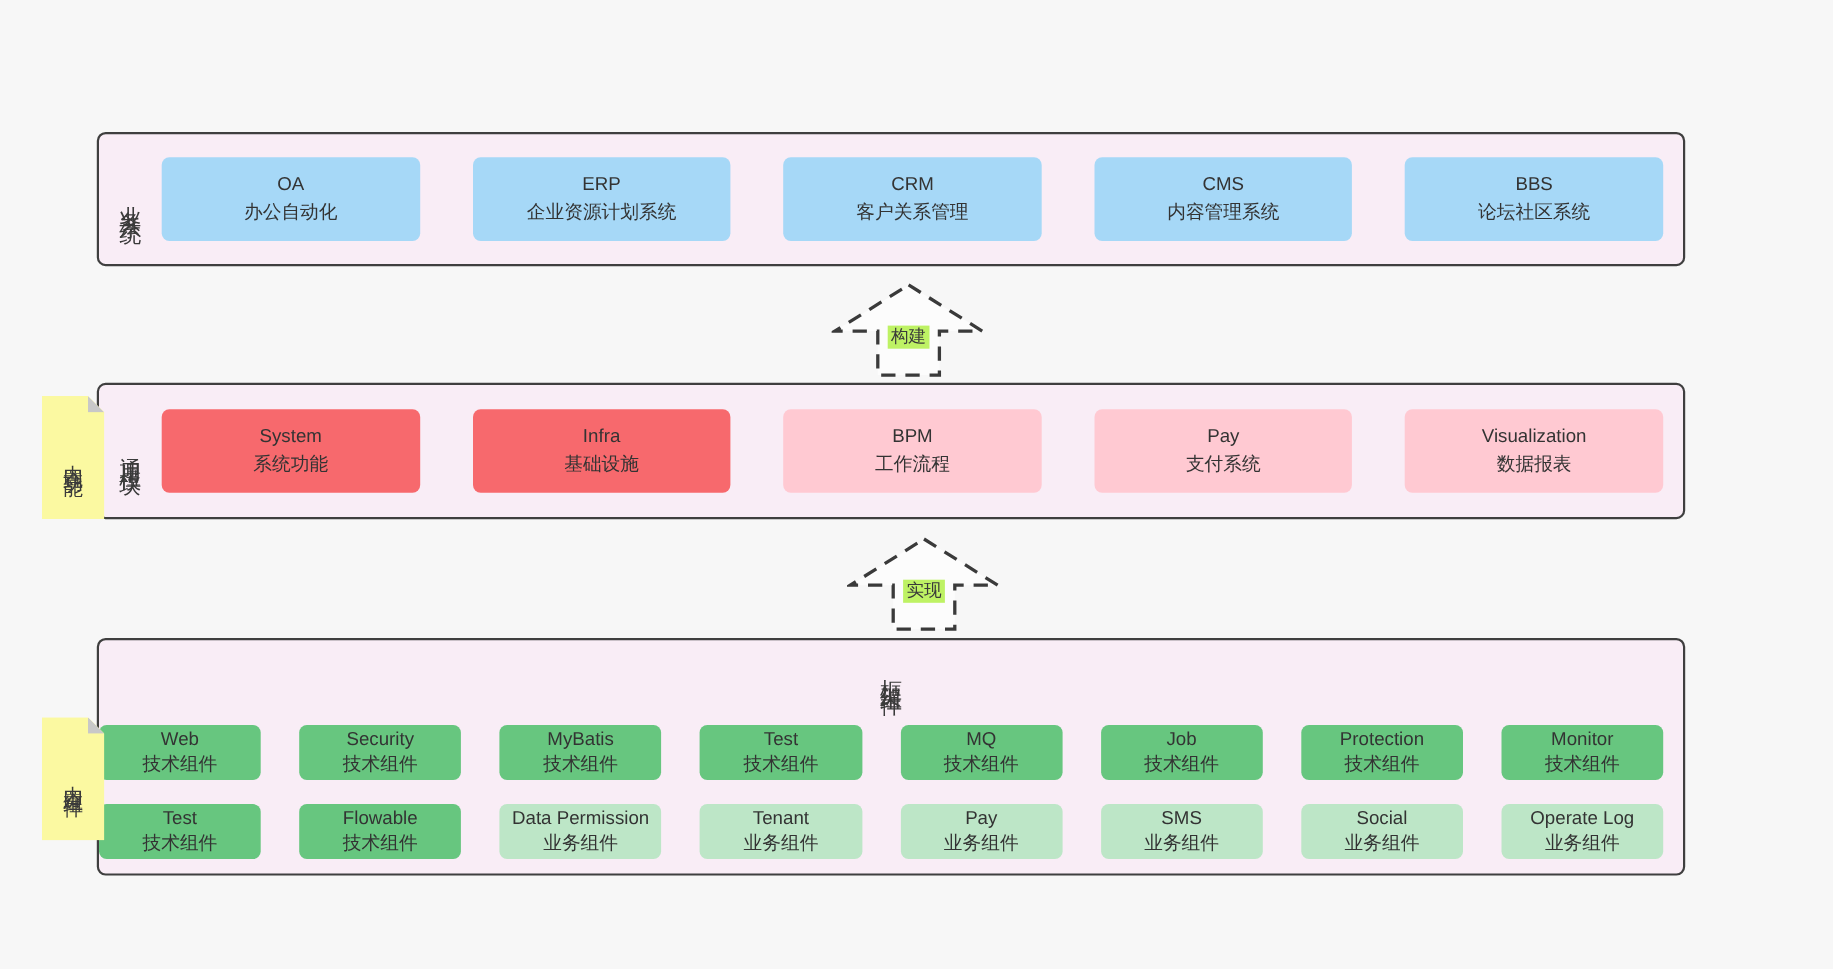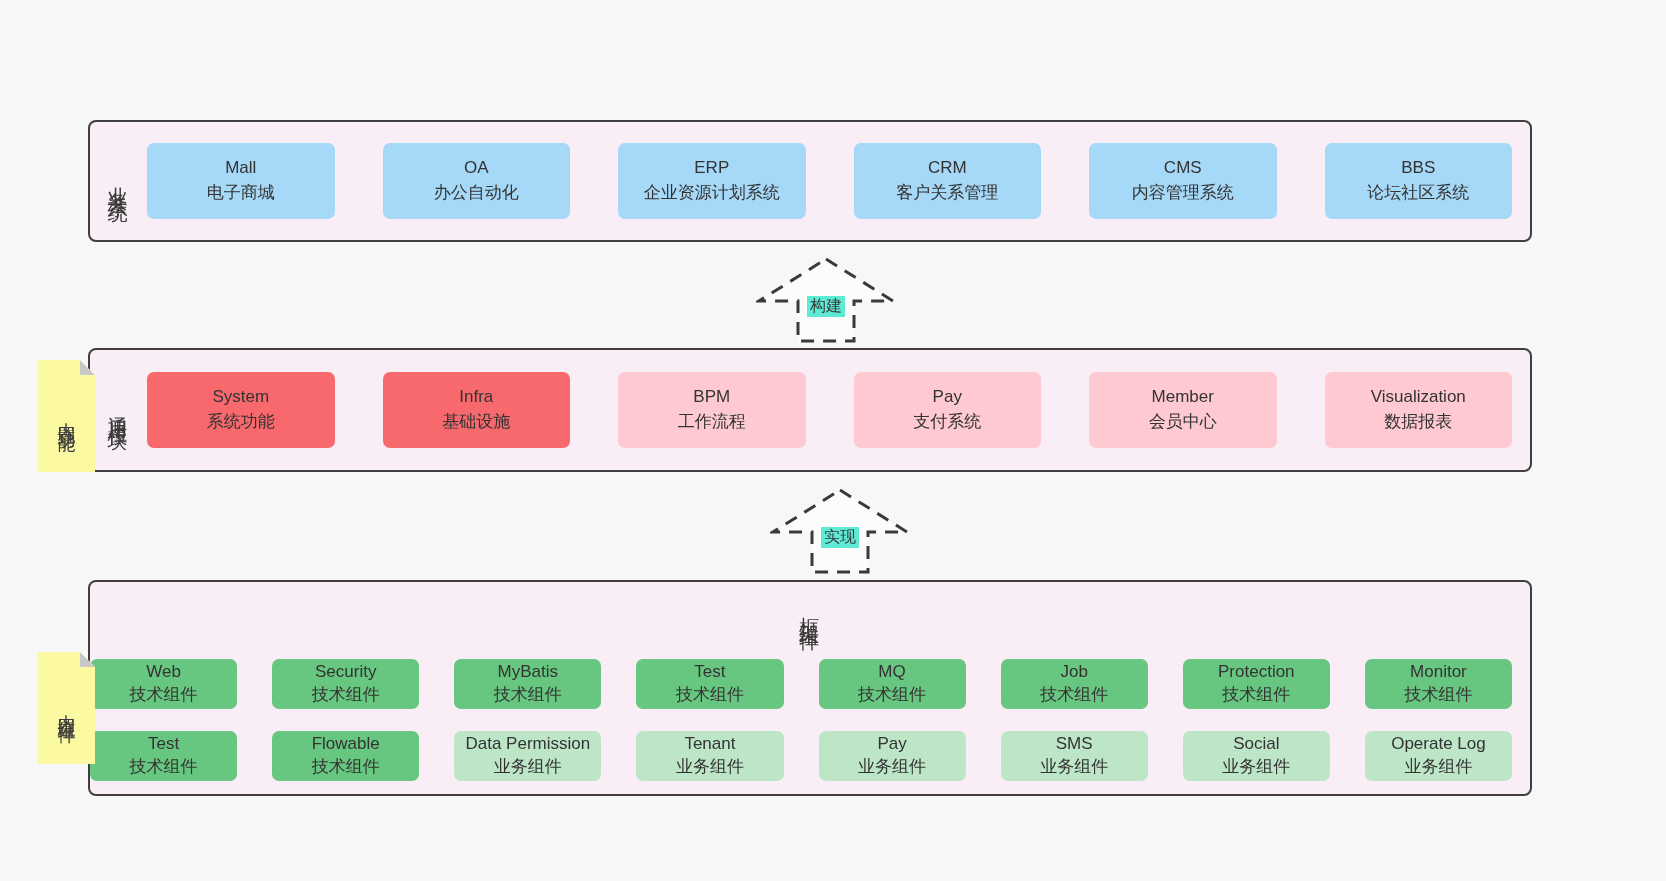--- a/index.html
+++ b/index.html
@@ -61,33 +61,29 @@
     position:absolute;top:0;right:0;width:15px;height:15px;
     background:var(--sticky_fold);
     clip-path:polygon(0 0, 100% 100%, 0 100%);
   }
   .arrow{position:absolute;width:140px;height:88px;z-index:2;}
   #arrow-build{left:756px;top:256px;}
   #arrow-implement{left:770px;top:487px;}
   .arrow svg{position:absolute;left:0;top:0;}
   .arrow-label{
     position:absolute;left:50%;top:40px;transform:translateX(-50%);
-    background:#5eead4;padding:0 3px;font-size:16px;white-space:nowrap;color:#3a3a3a;
+    background:#bef264;padding:0 3px;font-size:16px;white-space:nowrap;color:#3a3a3a;
   }
 </style>
 </head>
 <body>
 
 <section class="panel" id="panel-business">
   <div class="panel-label">业务系统</div>
   <div class="box-row">
-    <div class="box blue">
-      <div>Mall</div>
-      <div>电子商城</div>
-    </div>
     <div class="box blue">
       <div>OA</div>
       <div>办公自动化</div>
     </div>
     <div class="box blue">
       <div>ERP</div>
       <div>企业资源计划系统</div>
     </div>
     <div class="box blue">
       <div>CRM</div>
@@ -128,24 +124,20 @@
     </div>
     <div class="box pink">
       <div>BPM</div>
       <div>工作流程</div>
     </div>
     <div class="box pink">
       <div>Pay</div>
       <div>支付系统</div>
     </div>
     <div class="box pink">
-      <div>Member</div>
-      <div>会员中心</div>
-    </div>
-    <div class="box pink">
       <div>Visualization</div>
       <div>数据报表</div>
     </div>
   </div>
 </section>
 
 <div class="arrow" id="arrow-implement">
   <svg width="140" height="88" viewBox="0 0 140 88">
     <polygon points="70,3 137,45 98,45 98,85 42,85 42,45 3,45" fill="#fcfcfc" stroke="#3a3a3a" stroke-width="3" stroke-dasharray="13,9" stroke-linejoin="miter"></polygon>
   </svg>

